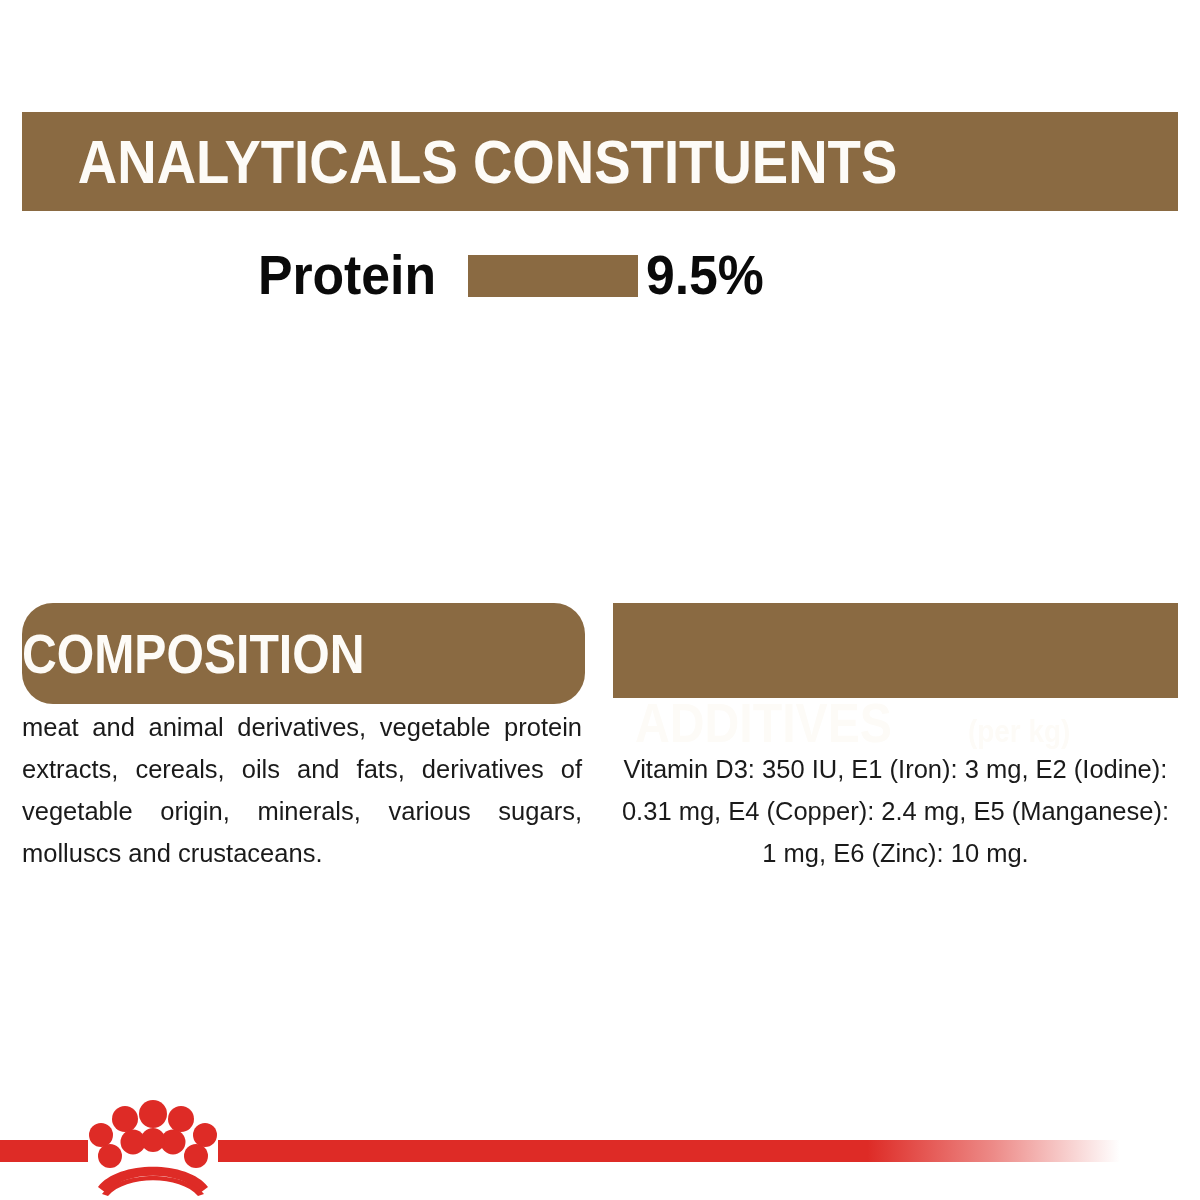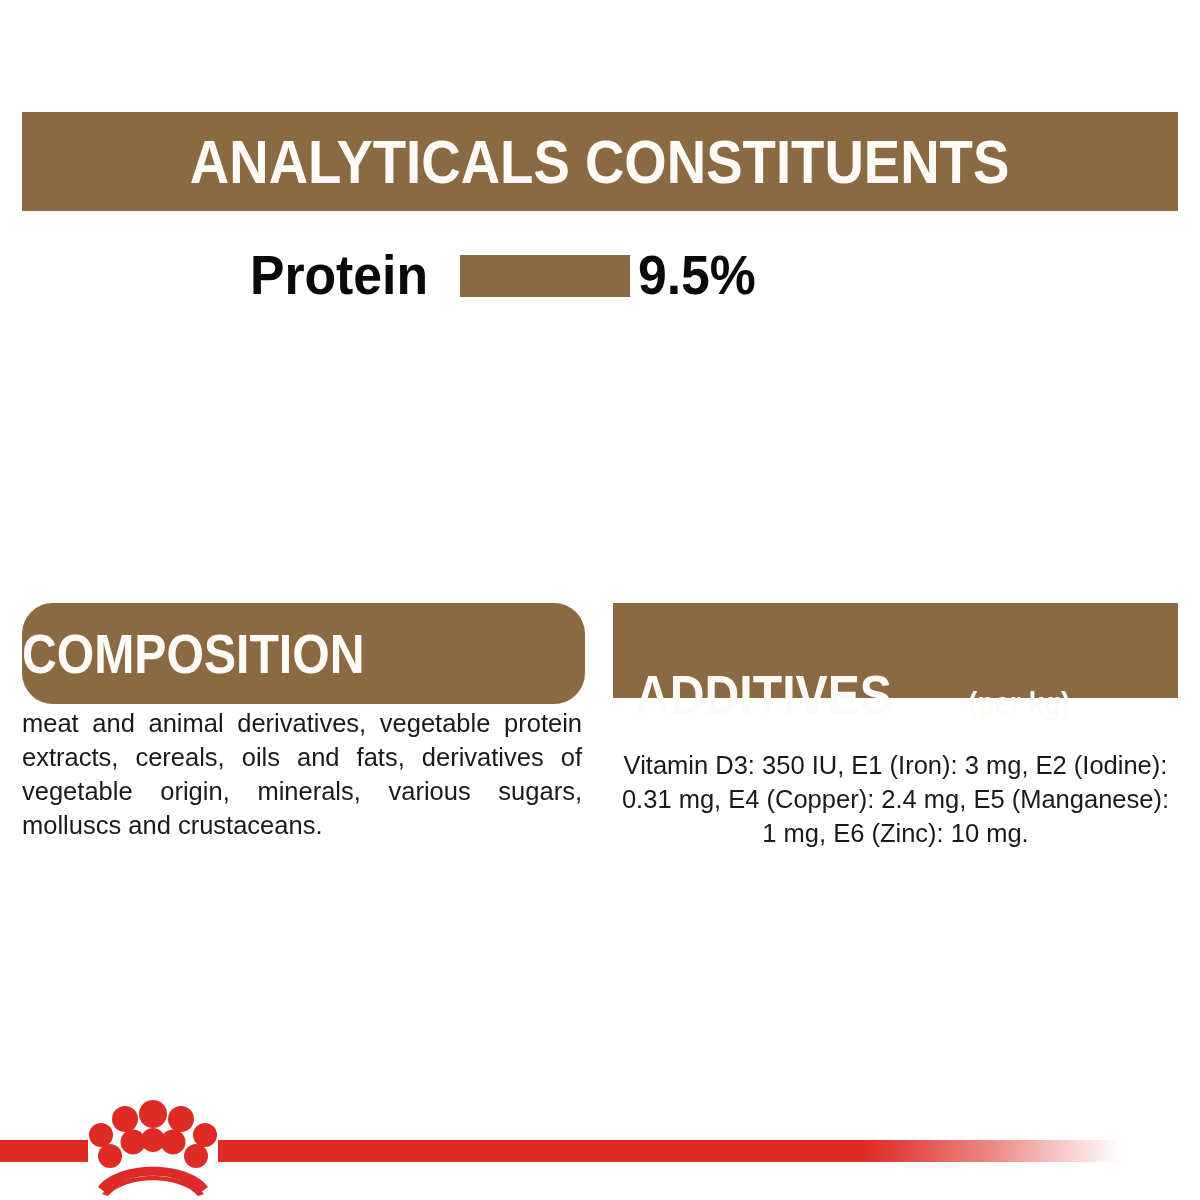--- a/index.html
+++ b/index.html
@@ -37,21 +37,21 @@
     white-space: nowrap;
     transform: scaleX(0.86);
     transform-origin: left center;
   }
 
   #ribbon-analyticals {
     left: 22px;
     top: 112px;
     width: 1156px;
     height: 99px;
-    justify-content: center;
+    justify-content: flex-start;
   }
   #ribbon-analyticals .ribbon-title {
     font-size: 62px;
     transform: scaleX(0.88);
     transform-origin: center center;
   }
 
   #ribbon-composition {
     left: 22px;
     top: 603px;
@@ -67,40 +67,40 @@
     left: 613px;
     top: 603px;
     width: 565px;
     height: 95px;
     padding-left: 22px;
     align-items: baseline;
   }
   #ribbon-additives .stack {
     display: flex;
     align-items: baseline;
-    margin-top: 64px;
+    margin-top: 92px;
     gap: 20px;
   }
   #ribbon-additives .ribbon-title {
     font-size: 56px;
   }
   #ribbon-additives .ribbon-sub {
     color: #FDFBF7;
     font-weight: bold;
     font-size: 31px;
     margin-left: 14px;
     white-space: nowrap;
     transform: scaleX(0.9);
     transform-origin: left center;
   }
 
   
   #constituents {
     position: absolute;
-    left: 8px;
+    left: 16px;
     top: 238px;
     width: 984px;
   }
   .nutrient-row {
     position: relative;
     height: 75px;
     display: flex;
     align-items: center;
   }
   .nutrient-label {
@@ -132,21 +132,21 @@
     transform: scaleX(0.94);
     transform-origin: left center;
   }
 
   
   .body-text {
     position: absolute;
     color: #1a1a1a;
     font-family: "Liberation Sans", sans-serif;
     font-size: 25.5px;
-    line-height: 34px;
+    line-height: 42px;
     text-align: justify;
     text-justify: inter-word;
   }
   #text-composition {
     left: 22px;
     top: 706px;
     width: 560px;
   }
   #text-additives {
     left: 613px;

